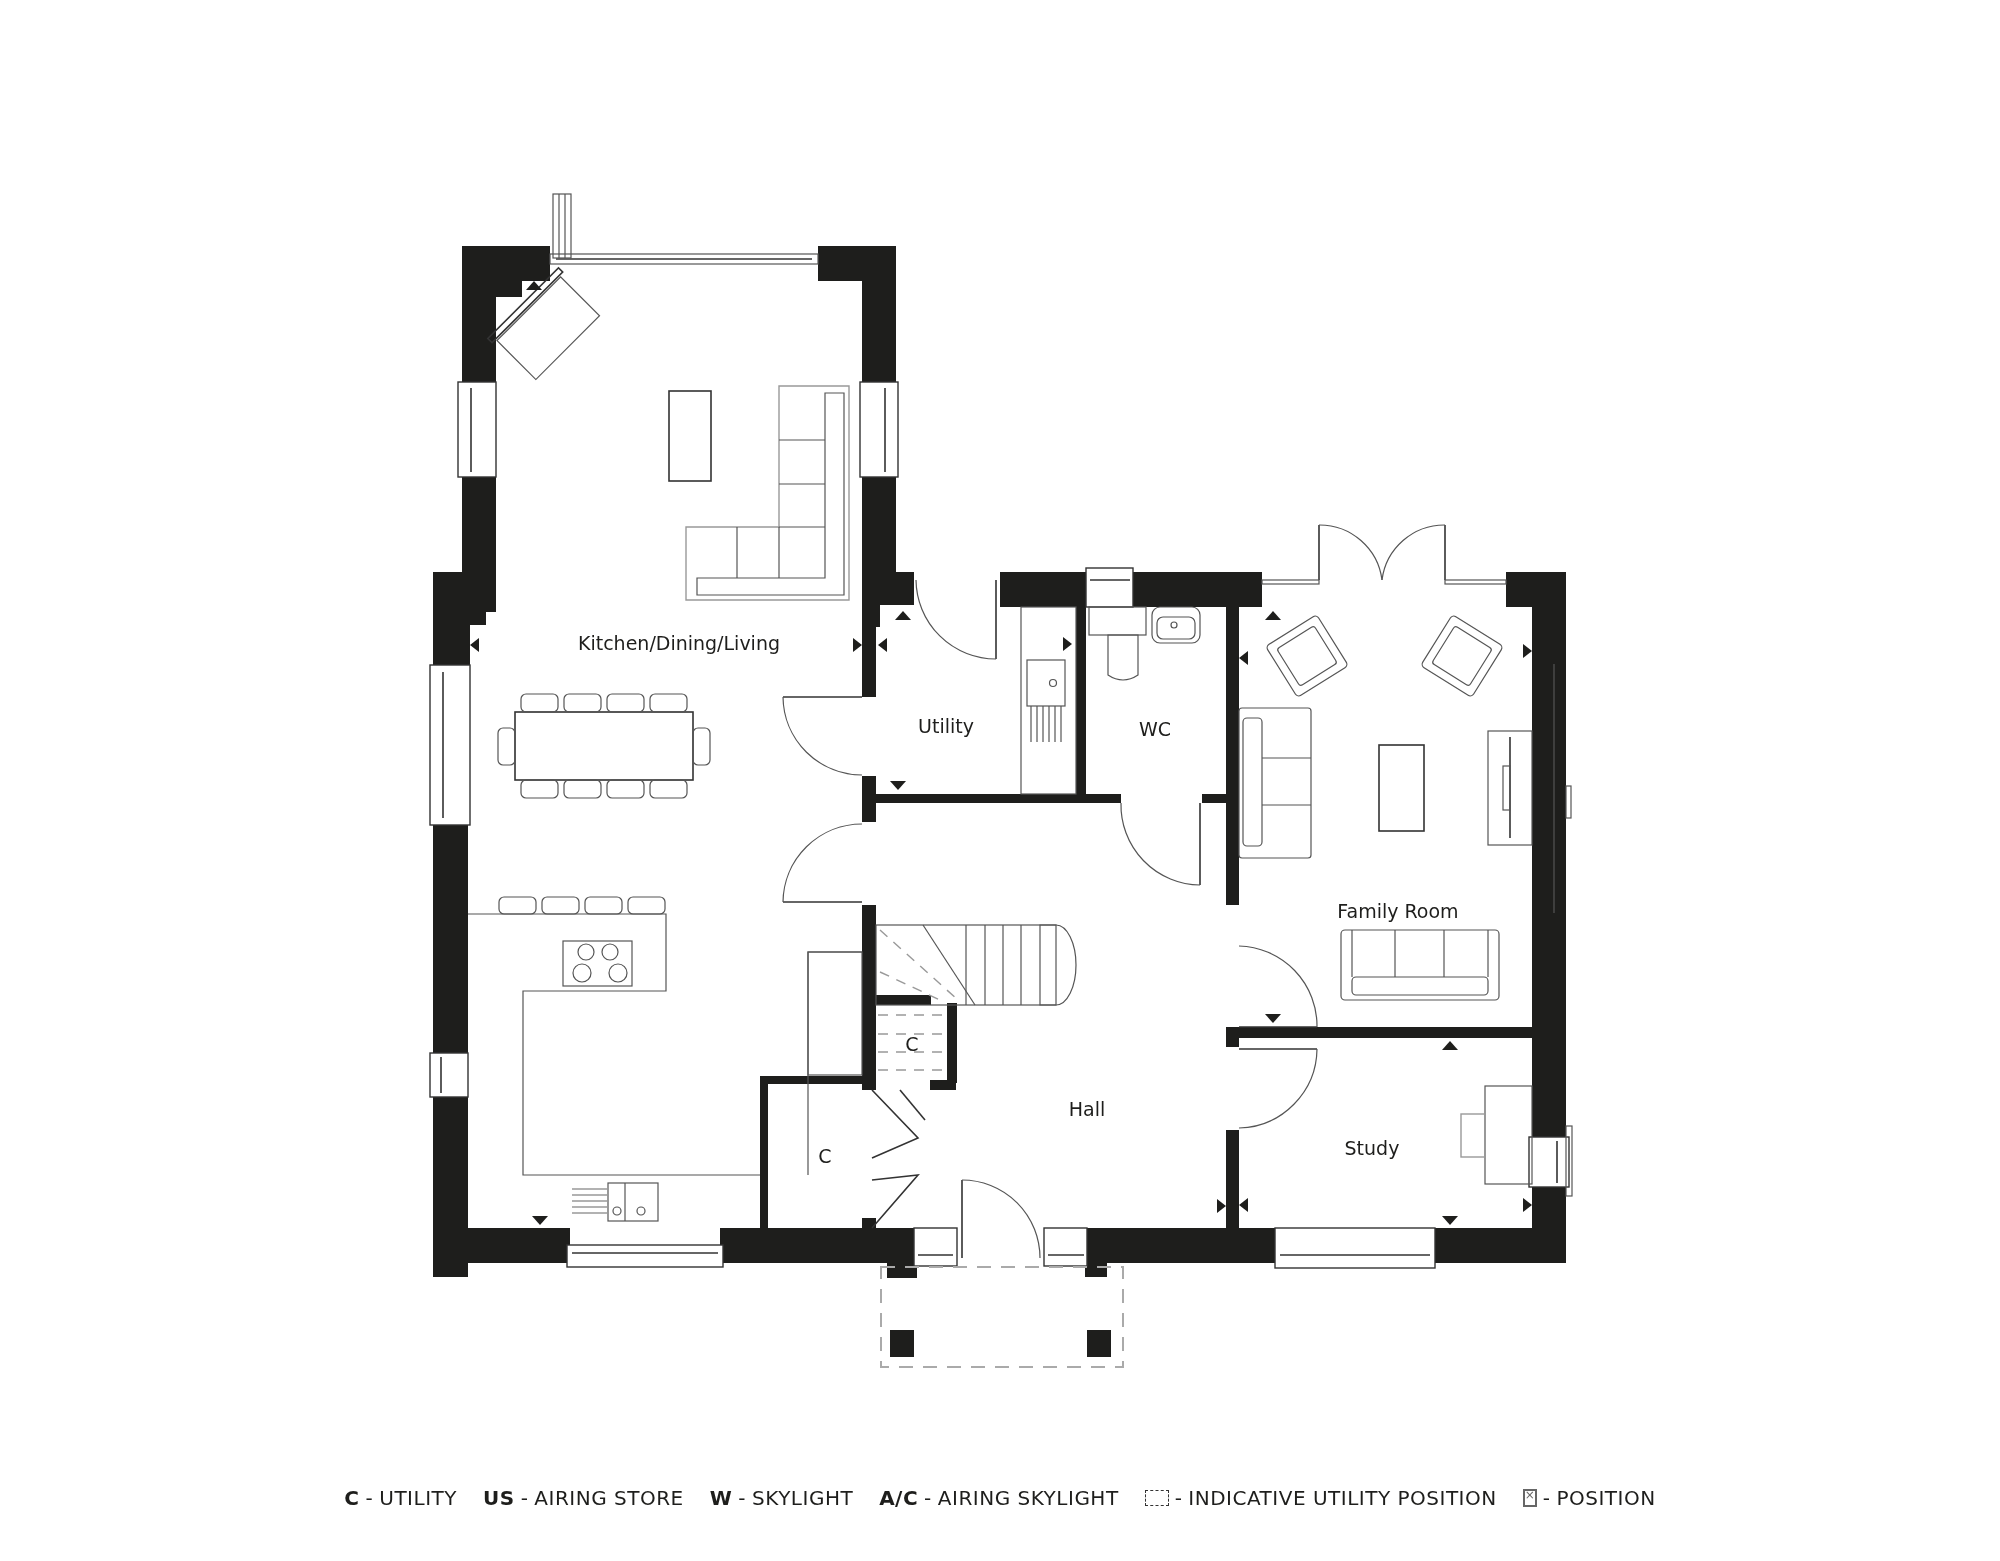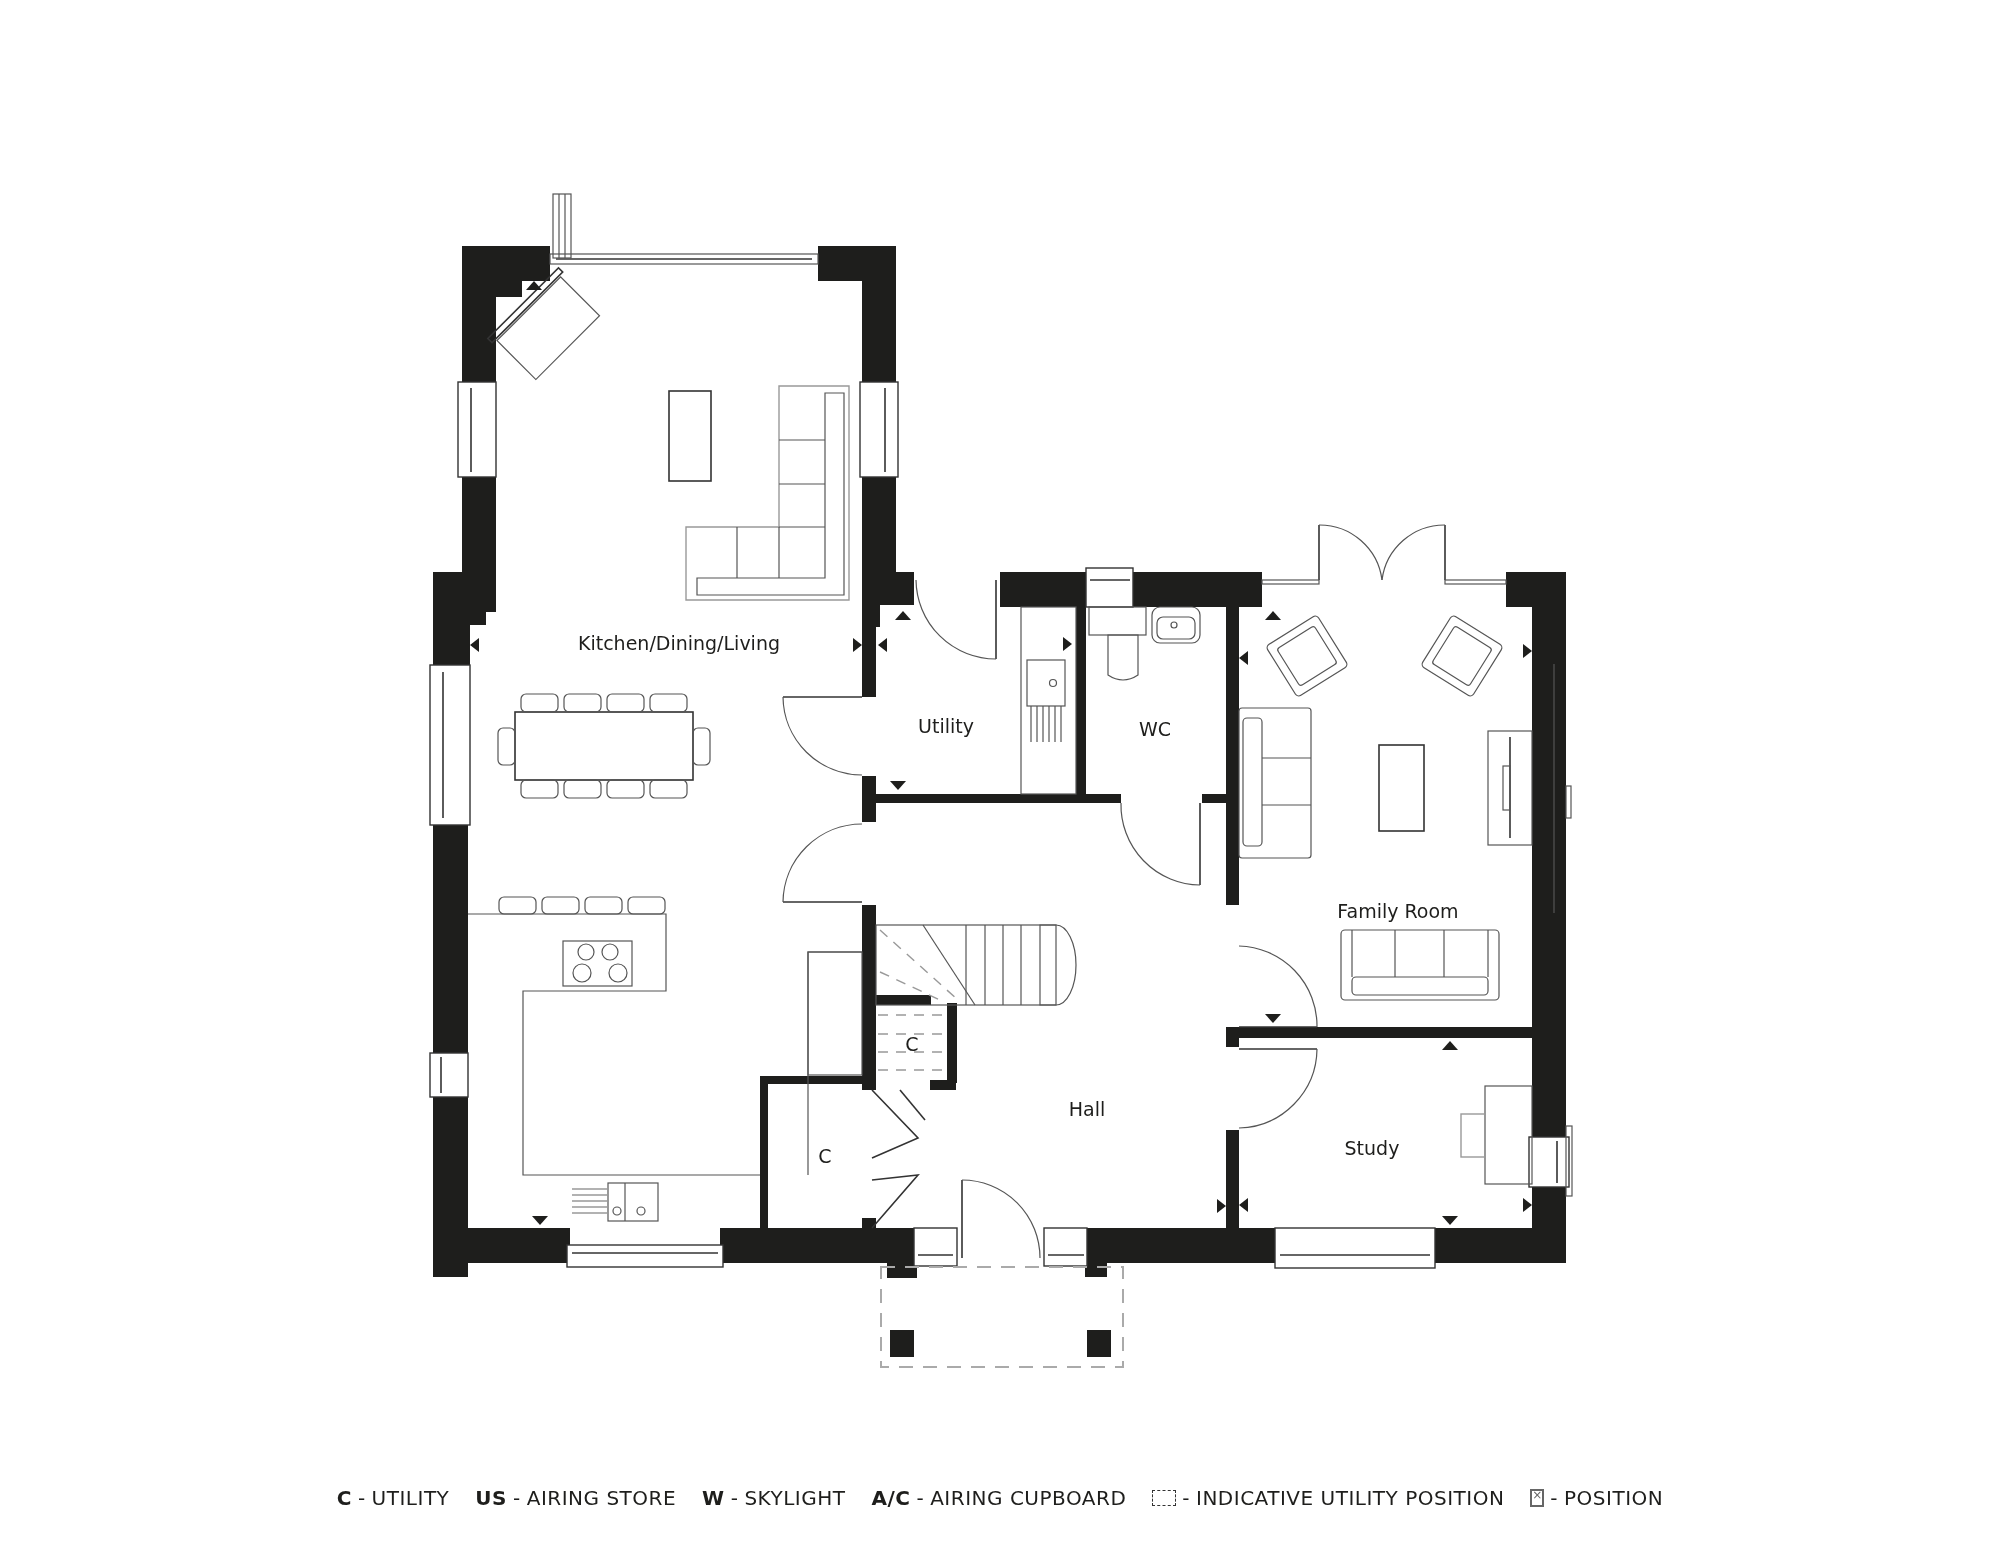--- a/index.html
+++ b/index.html
@@ -332,21 +332,21 @@
     <span>AIRING STORE</span>
   </div>
   <div class="legend-item">
     <span class="legend-code">W</span>
     <span> - </span>
     <span>SKYLIGHT</span>
   </div>
   <div class="legend-item">
     <span class="legend-code">A/C</span>
     <span> - </span>
-    <span>AIRING CUPBOARD</span>
+    <span>AIRING SKYLIGHT</span>
   </div>
   <div class="legend-item">
     <span class="legend-swatch-dash"></span>
     <span>- </span>
     <span>INDICATIVE UTILITY POSITION</span>
   </div>
   <div class="legend-item">
     <span class="legend-swatch-sky"></span>
     <span>- </span>
     <span>POSITION</span>

